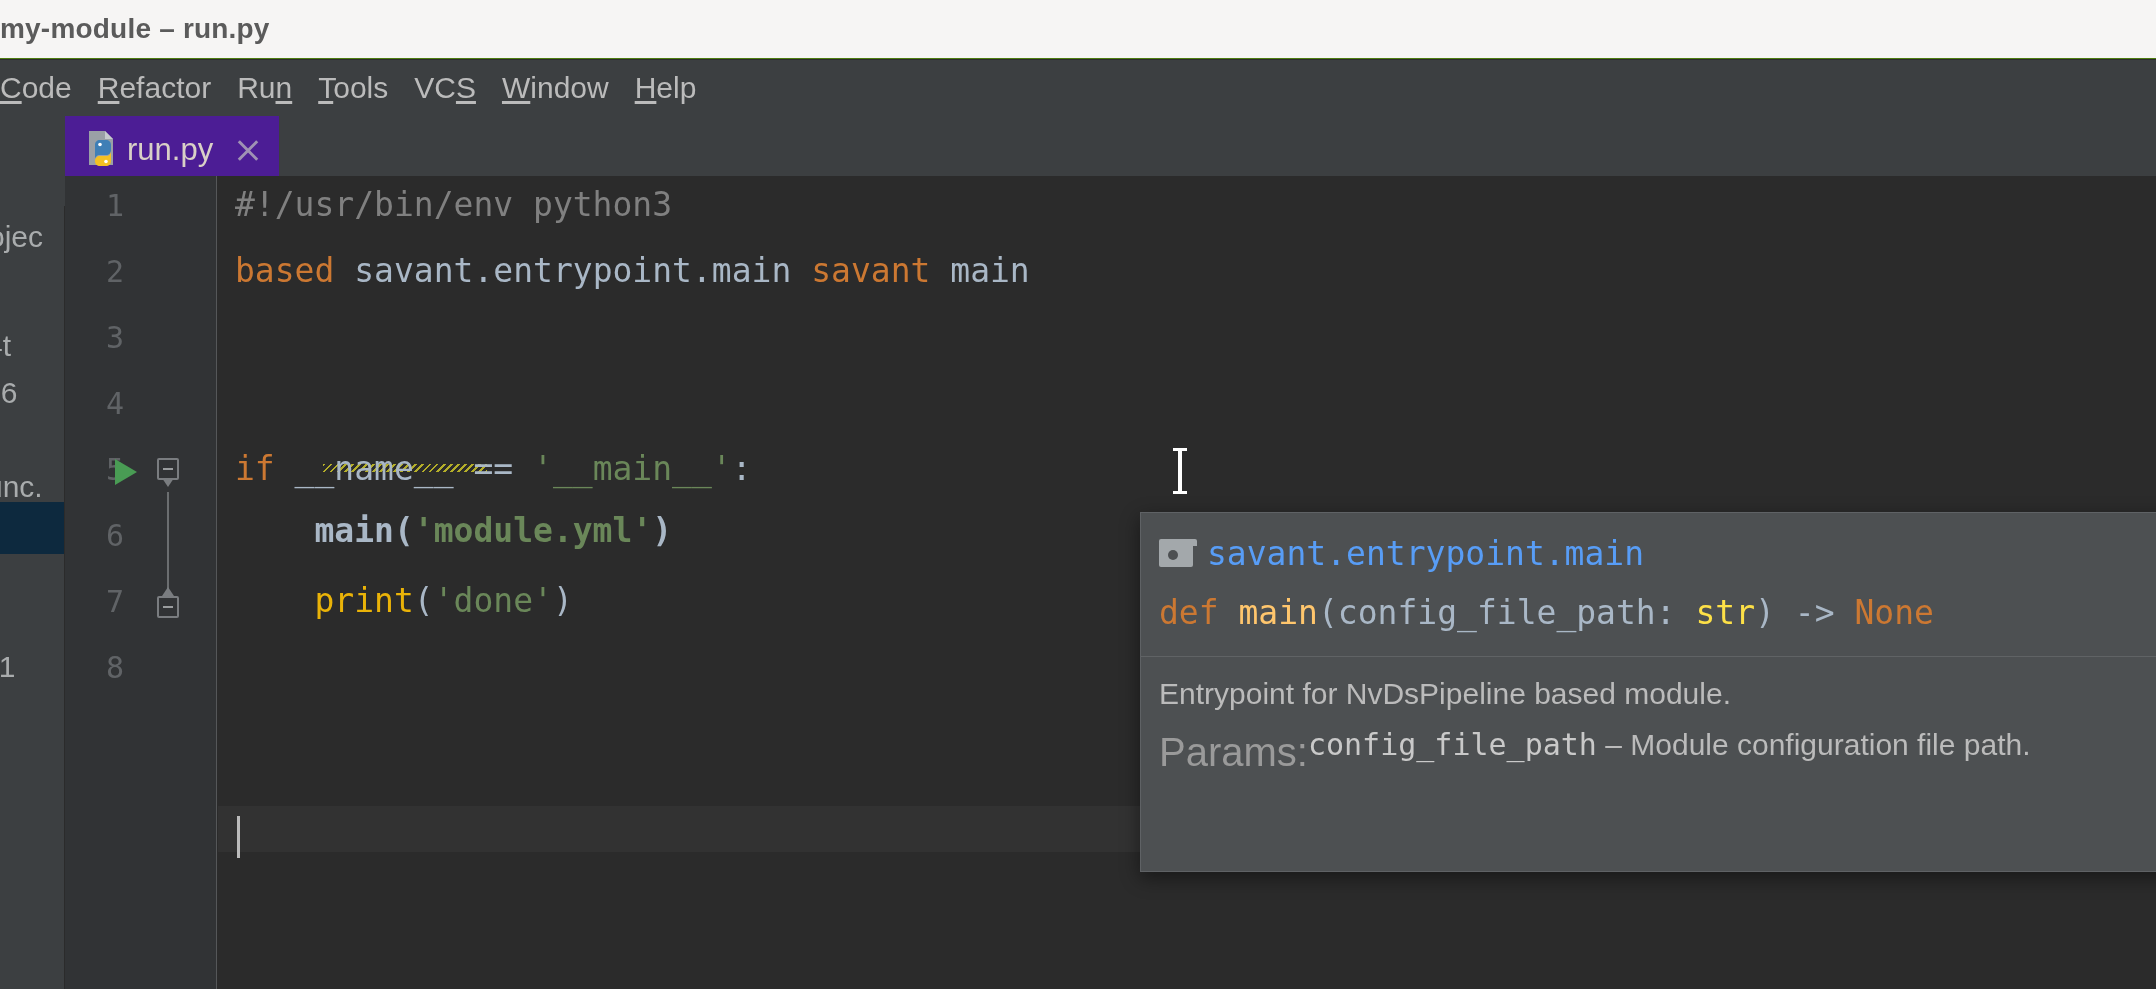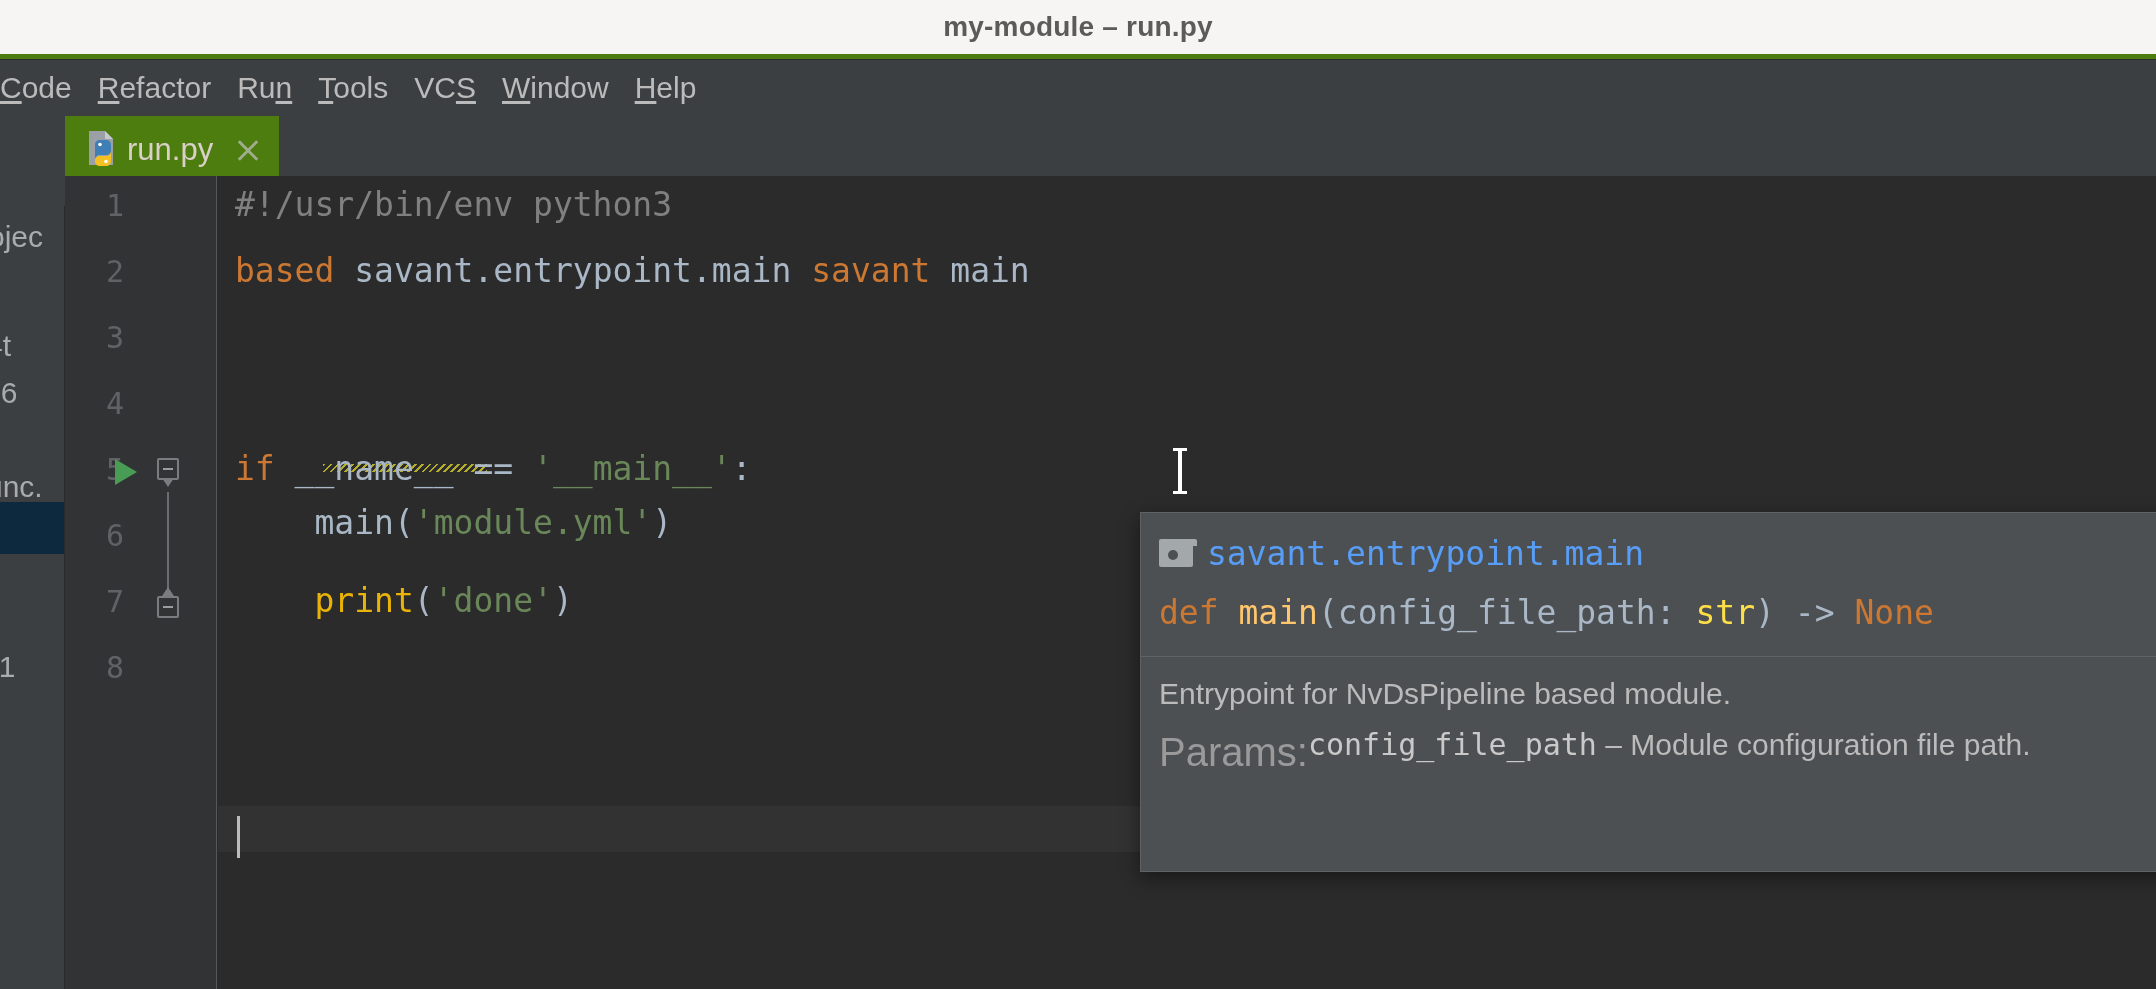--- a/index.html
+++ b/index.html
@@ -8,22 +8,22 @@
     background: #2b2b2b;
     font-family: "Liberation Sans", sans-serif;
     overflow: hidden;
   }
   .app { position: relative; width: 2156px; height: 989px; }
 
   
   .titlebar {
     position: absolute; left: 0; top: 0; width: 2156px; height: 59px;
     background: #f6f5f4;
-    display: flex; align-items: center; justify-content: center;
-    border-bottom: 5px solid #4d7c0f;
+    display: flex; align-items: center; 
+    border-bottom: 1px solid #4d7c0f;
   }
   .titlebar-text {
     font-size: 28px; font-weight: bold; color: #5b5b5b;
     letter-spacing: 0.2px;
   }
 
   
   .menubar {
     position: absolute; left: 0; top: 60px; width: 2156px; height: 56px;
     background: #3c3f41;
@@ -60,21 +60,21 @@
     background: #0d293e;
   }
 
   
   .tabbar {
     position: absolute; left: 65px; top: 116px; width: 2091px; height: 60px;
     background: #3c3f41;
   }
   .tab {
     position: absolute; left: 0px; top: 0px; height: 68px;
-    background: #4d7c0f;
+    background: #4c1d95;
     display: flex; align-items: center; padding: 0 18px 0 20px;
   }
   .tab-underline {
     position: absolute; left: 0; bottom: 0; height: 6px; width: 100%;
     background: #4a88c7;
   }
   .tab-label { font-size: 31px; color: #d9d0c7; margin-left: 6px; }
   .tab-close {
     margin-left: 22px; width: 26px; height: 26px; position: relative; opacity: .72;
   }
@@ -305,21 +305,21 @@
       <div class="caret" style="left:19px; top:640px; height:42px;"></div>
 
       <div class="mouse-caret" style="left:955px; top:272px;">
         <span class="bar-t"></span>
           <span class="stem"></span>
           <span class="bar-b"></span>
       </div>
     <div class="codeline" style="top: 12px;"><span class="comment">#!/usr/bin/env python3</span></div>
         <div class="codeline" style="top: 78px;"><span class="kw">based </span><span class="plain">savant.entrypoint.main </span><span class="kw">savant </span><span class="plain">main</span></div>
         <div class="codeline" style="top: 276px;"><span class="kw">if </span><span class="plain">__name__ == </span><span class="str">'__main__'</span><span class="plain">:</span></div>
-        <div class="codeline" style="top: 330px;"><span class="plain">    main(</span><span class="str">'module.yml'</span><span class="plain">)</span></div>
+        <div class="codeline" style="top: 338px; font-weight: bold;"><span class="plain">    main(</span><span class="str">'module.yml'</span><span class="plain">)</span></div>
         <div class="codeline" style="top: 408px;"><span class="plain">    </span><span class="builtin">print</span><span class="plain">(</span><span class="str">'done'</span><span class="plain">)</span></div>
       </div>
 
     <div class="docpopup">
       <div class="doc-top">
         <div class="doc-header">
           <span class="module-icon">
             <span class="tab"></span>
               <span class="body"></span>
               <span class="dot"></span>

